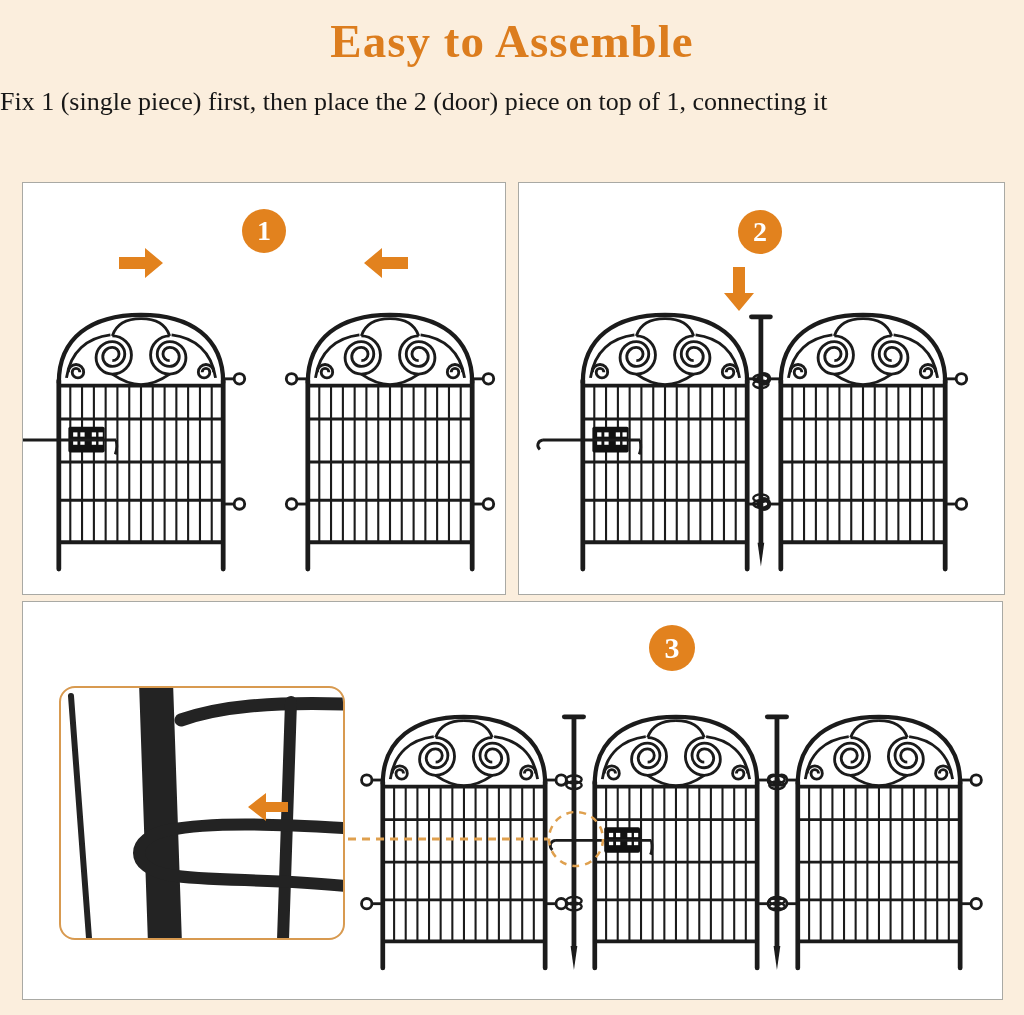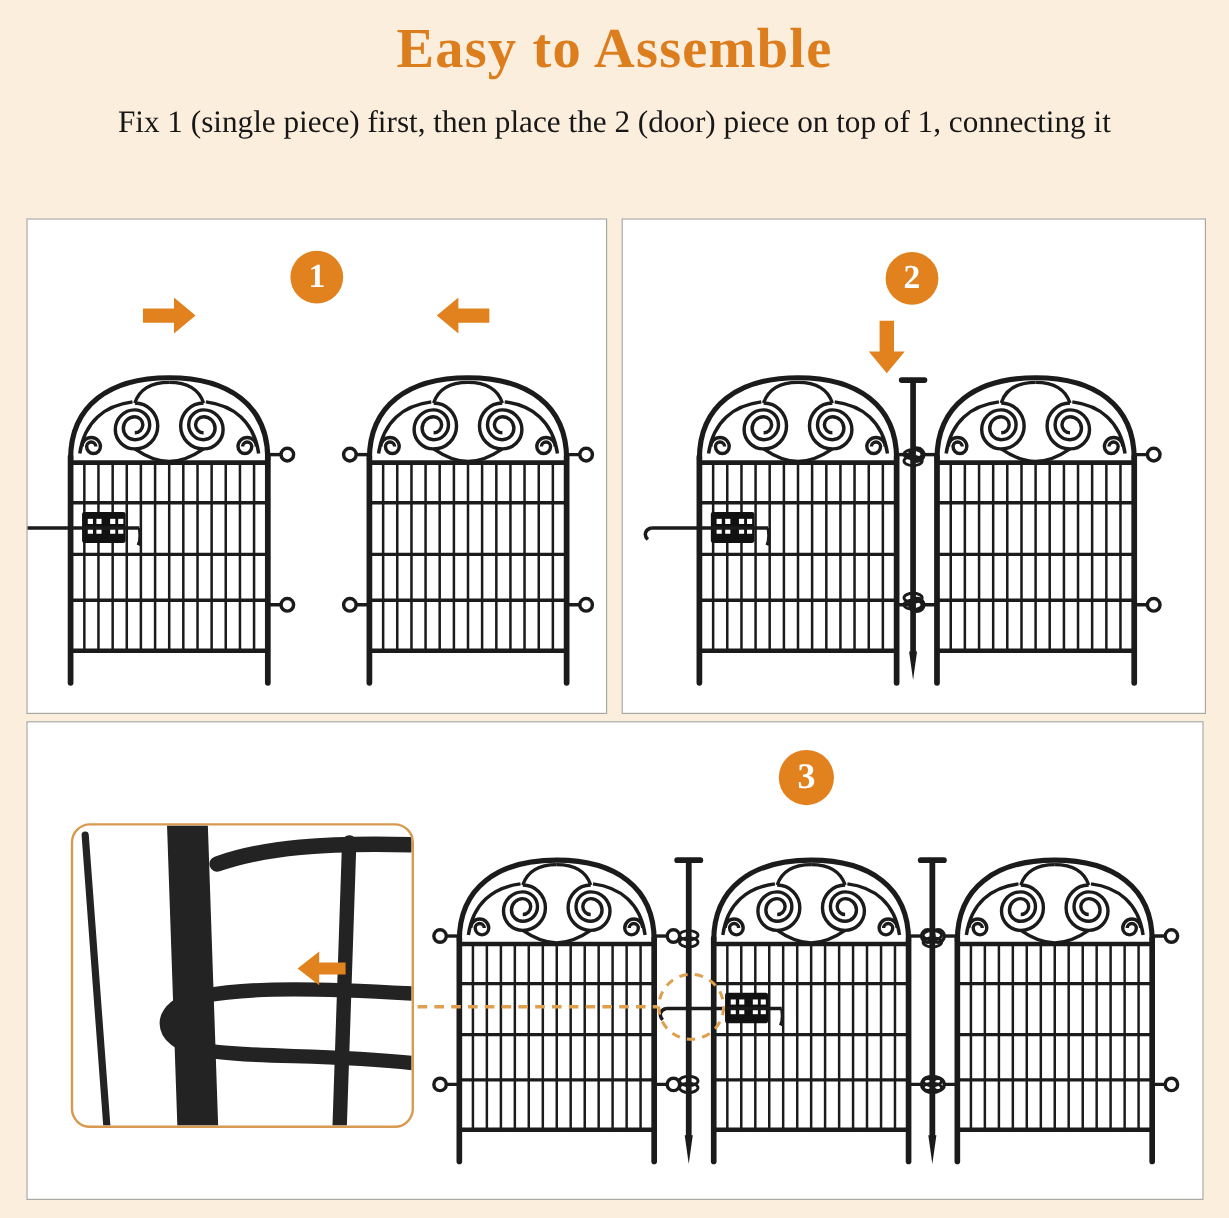--- a/index.html
+++ b/index.html
@@ -1,20 +1,20 @@
 <!DOCTYPE html>
 <html><head>
 <meta charset="utf-8">
 <style>
   html,body{margin:0;padding:0;background:#fbeedd;}
   .stage{position:relative;width:1024px;height:1015px;background:#fbeedd;overflow:hidden;
          font-family:"Liberation Serif",serif;}
   .title{position:absolute;left:0;top:14px;width:1024px;text-align:center;
          font-size:47px;font-weight:bold;color:#dc7d1e;letter-spacing:1px;}
-  .subtitle{position:absolute;left:0;top:82px;width:1024px;text-align:center;
+  .subtitle{position:absolute;left:0;top:82px;width:1024px;text-align:left;
             font-size:26px;line-height:39px;color:#171717;}
   .panel{position:absolute;background:#ffffff;border:1.5px solid #a9a9a4;box-sizing:border-box;}
   #panel1{left:22px;top:182px;width:484px;height:413px;}
   #panel2{left:518px;top:182px;width:487px;height:413px;}
   #panel3{left:22px;top:601px;width:981px;height:399px;}
   .fill{position:absolute;left:0;top:0;}
   .badge{position:absolute;border-radius:50%;background:#e2821e;color:#ffffff;
          display:flex;align-items:center;justify-content:center;
          font-weight:bold;font-family:"Liberation Serif",serif;z-index:5;}
   .badge.b44{width:44px;height:44px;font-size:28px;}

